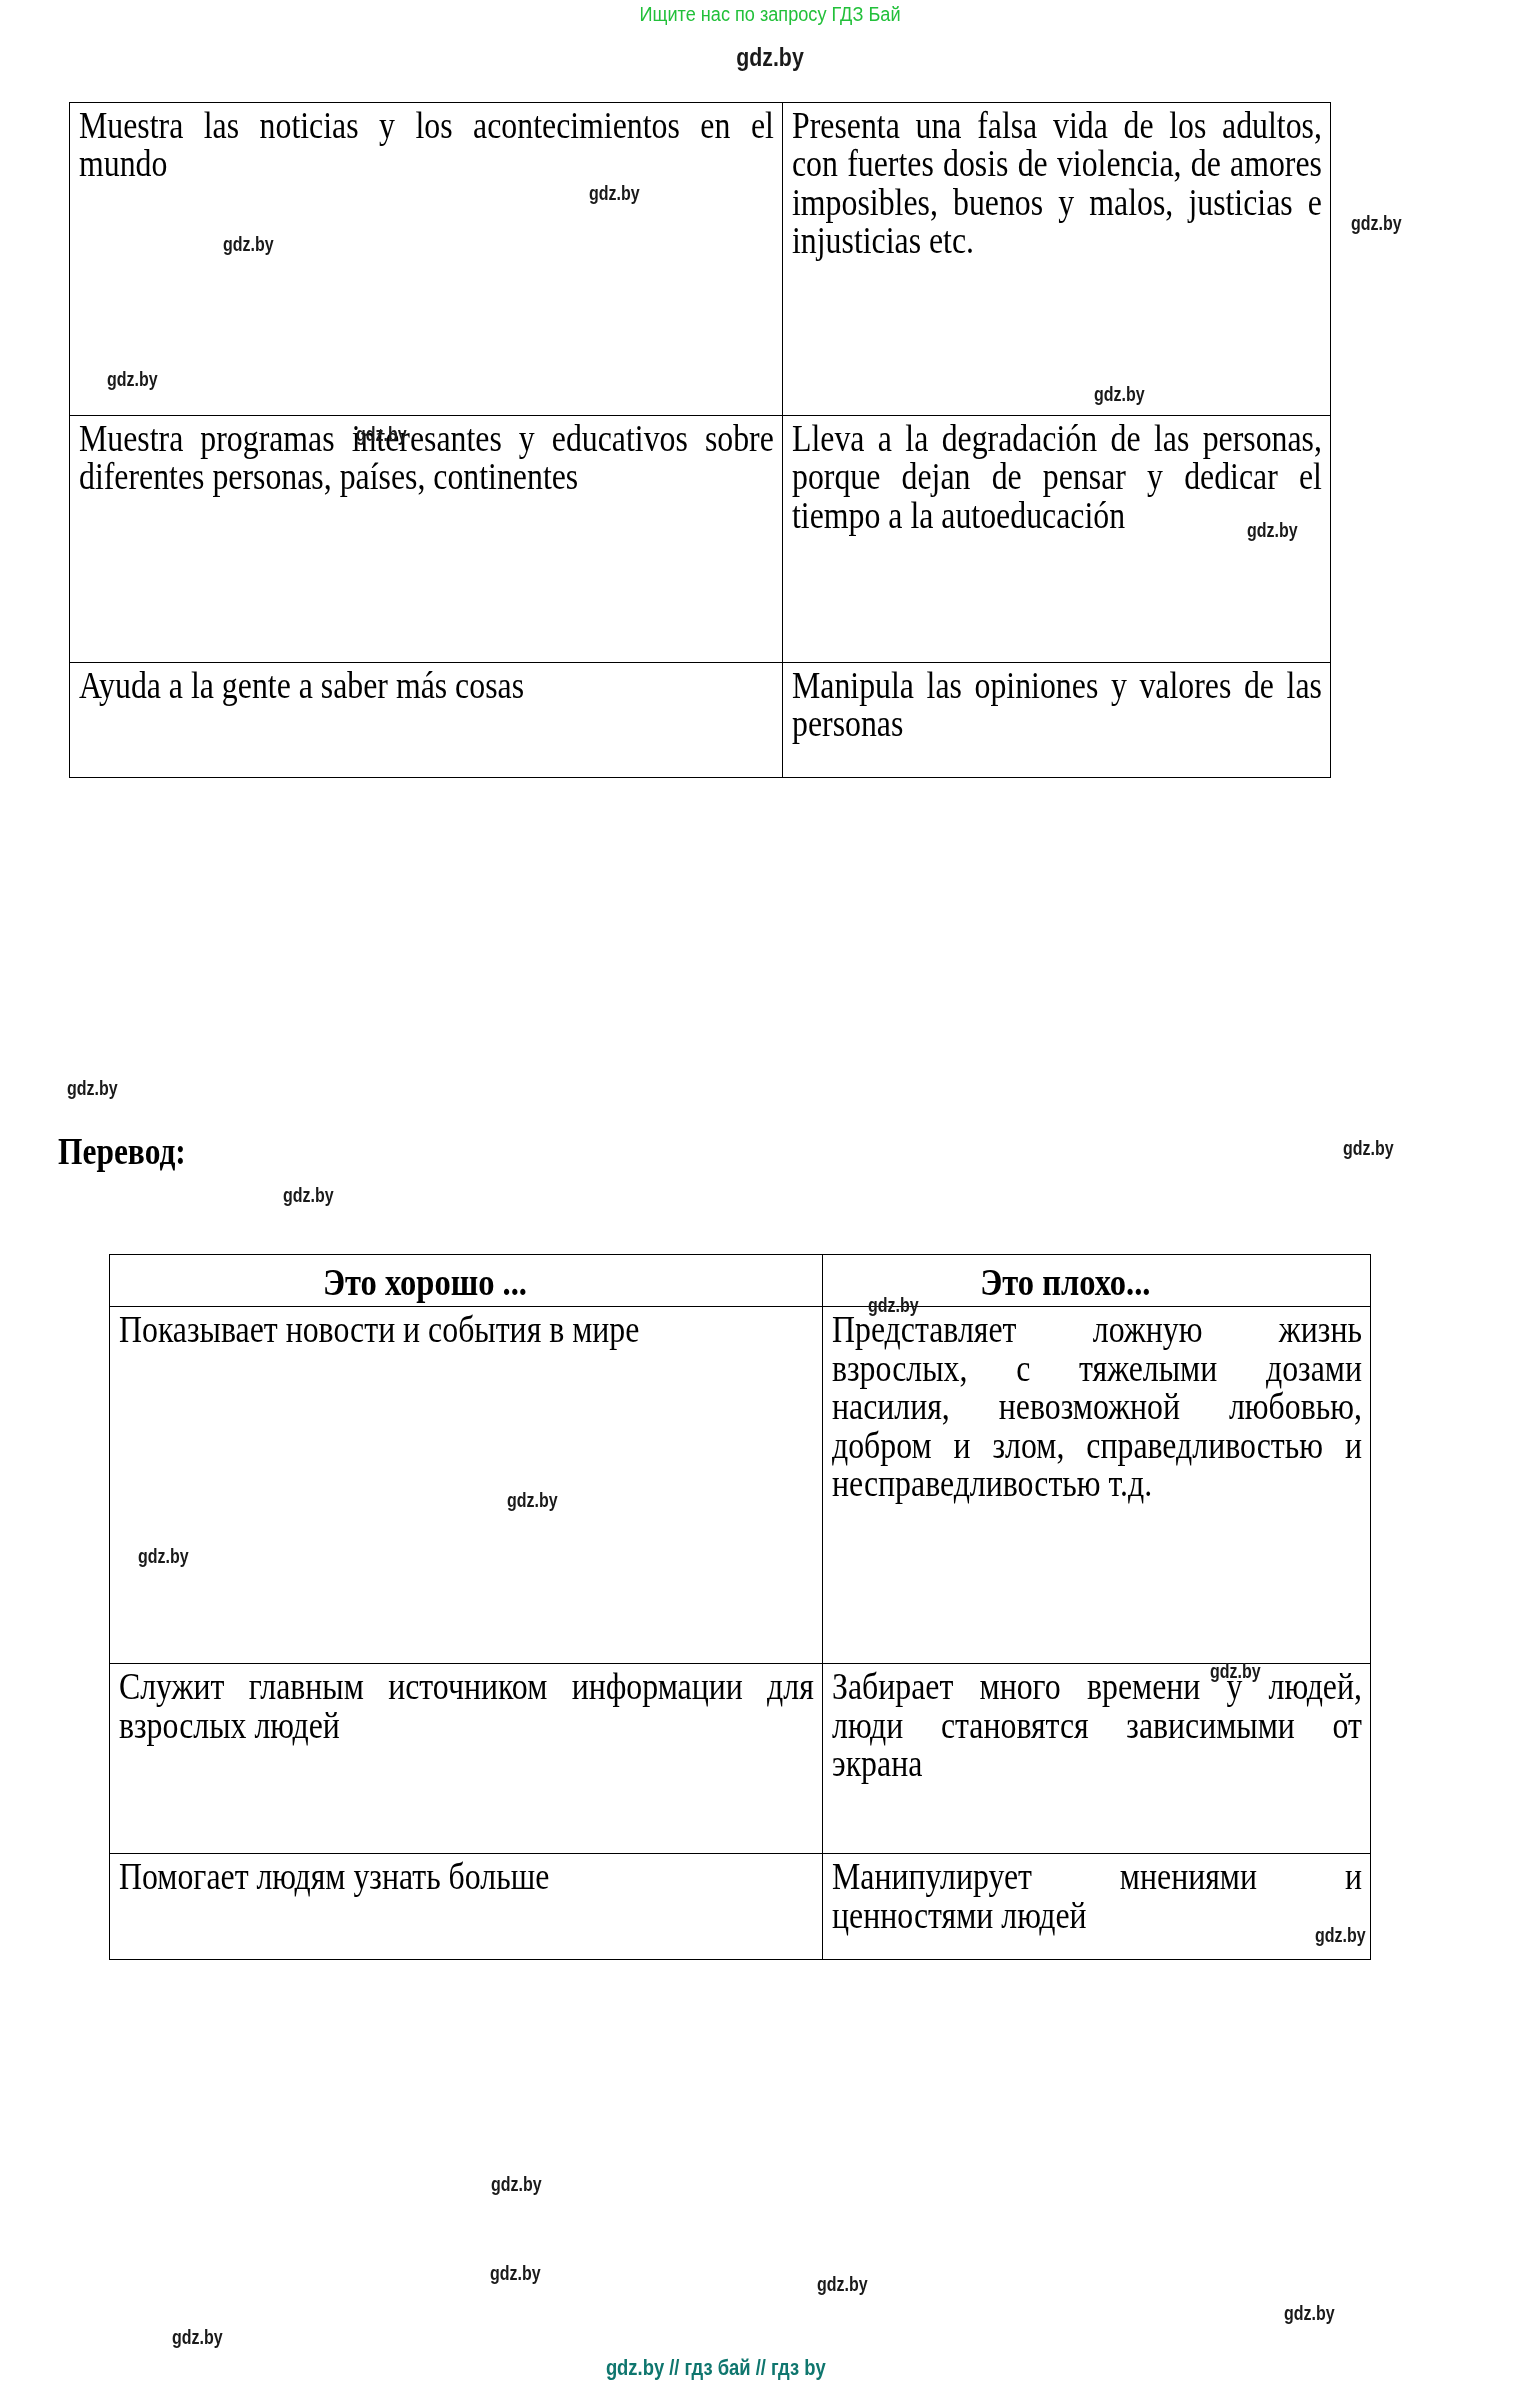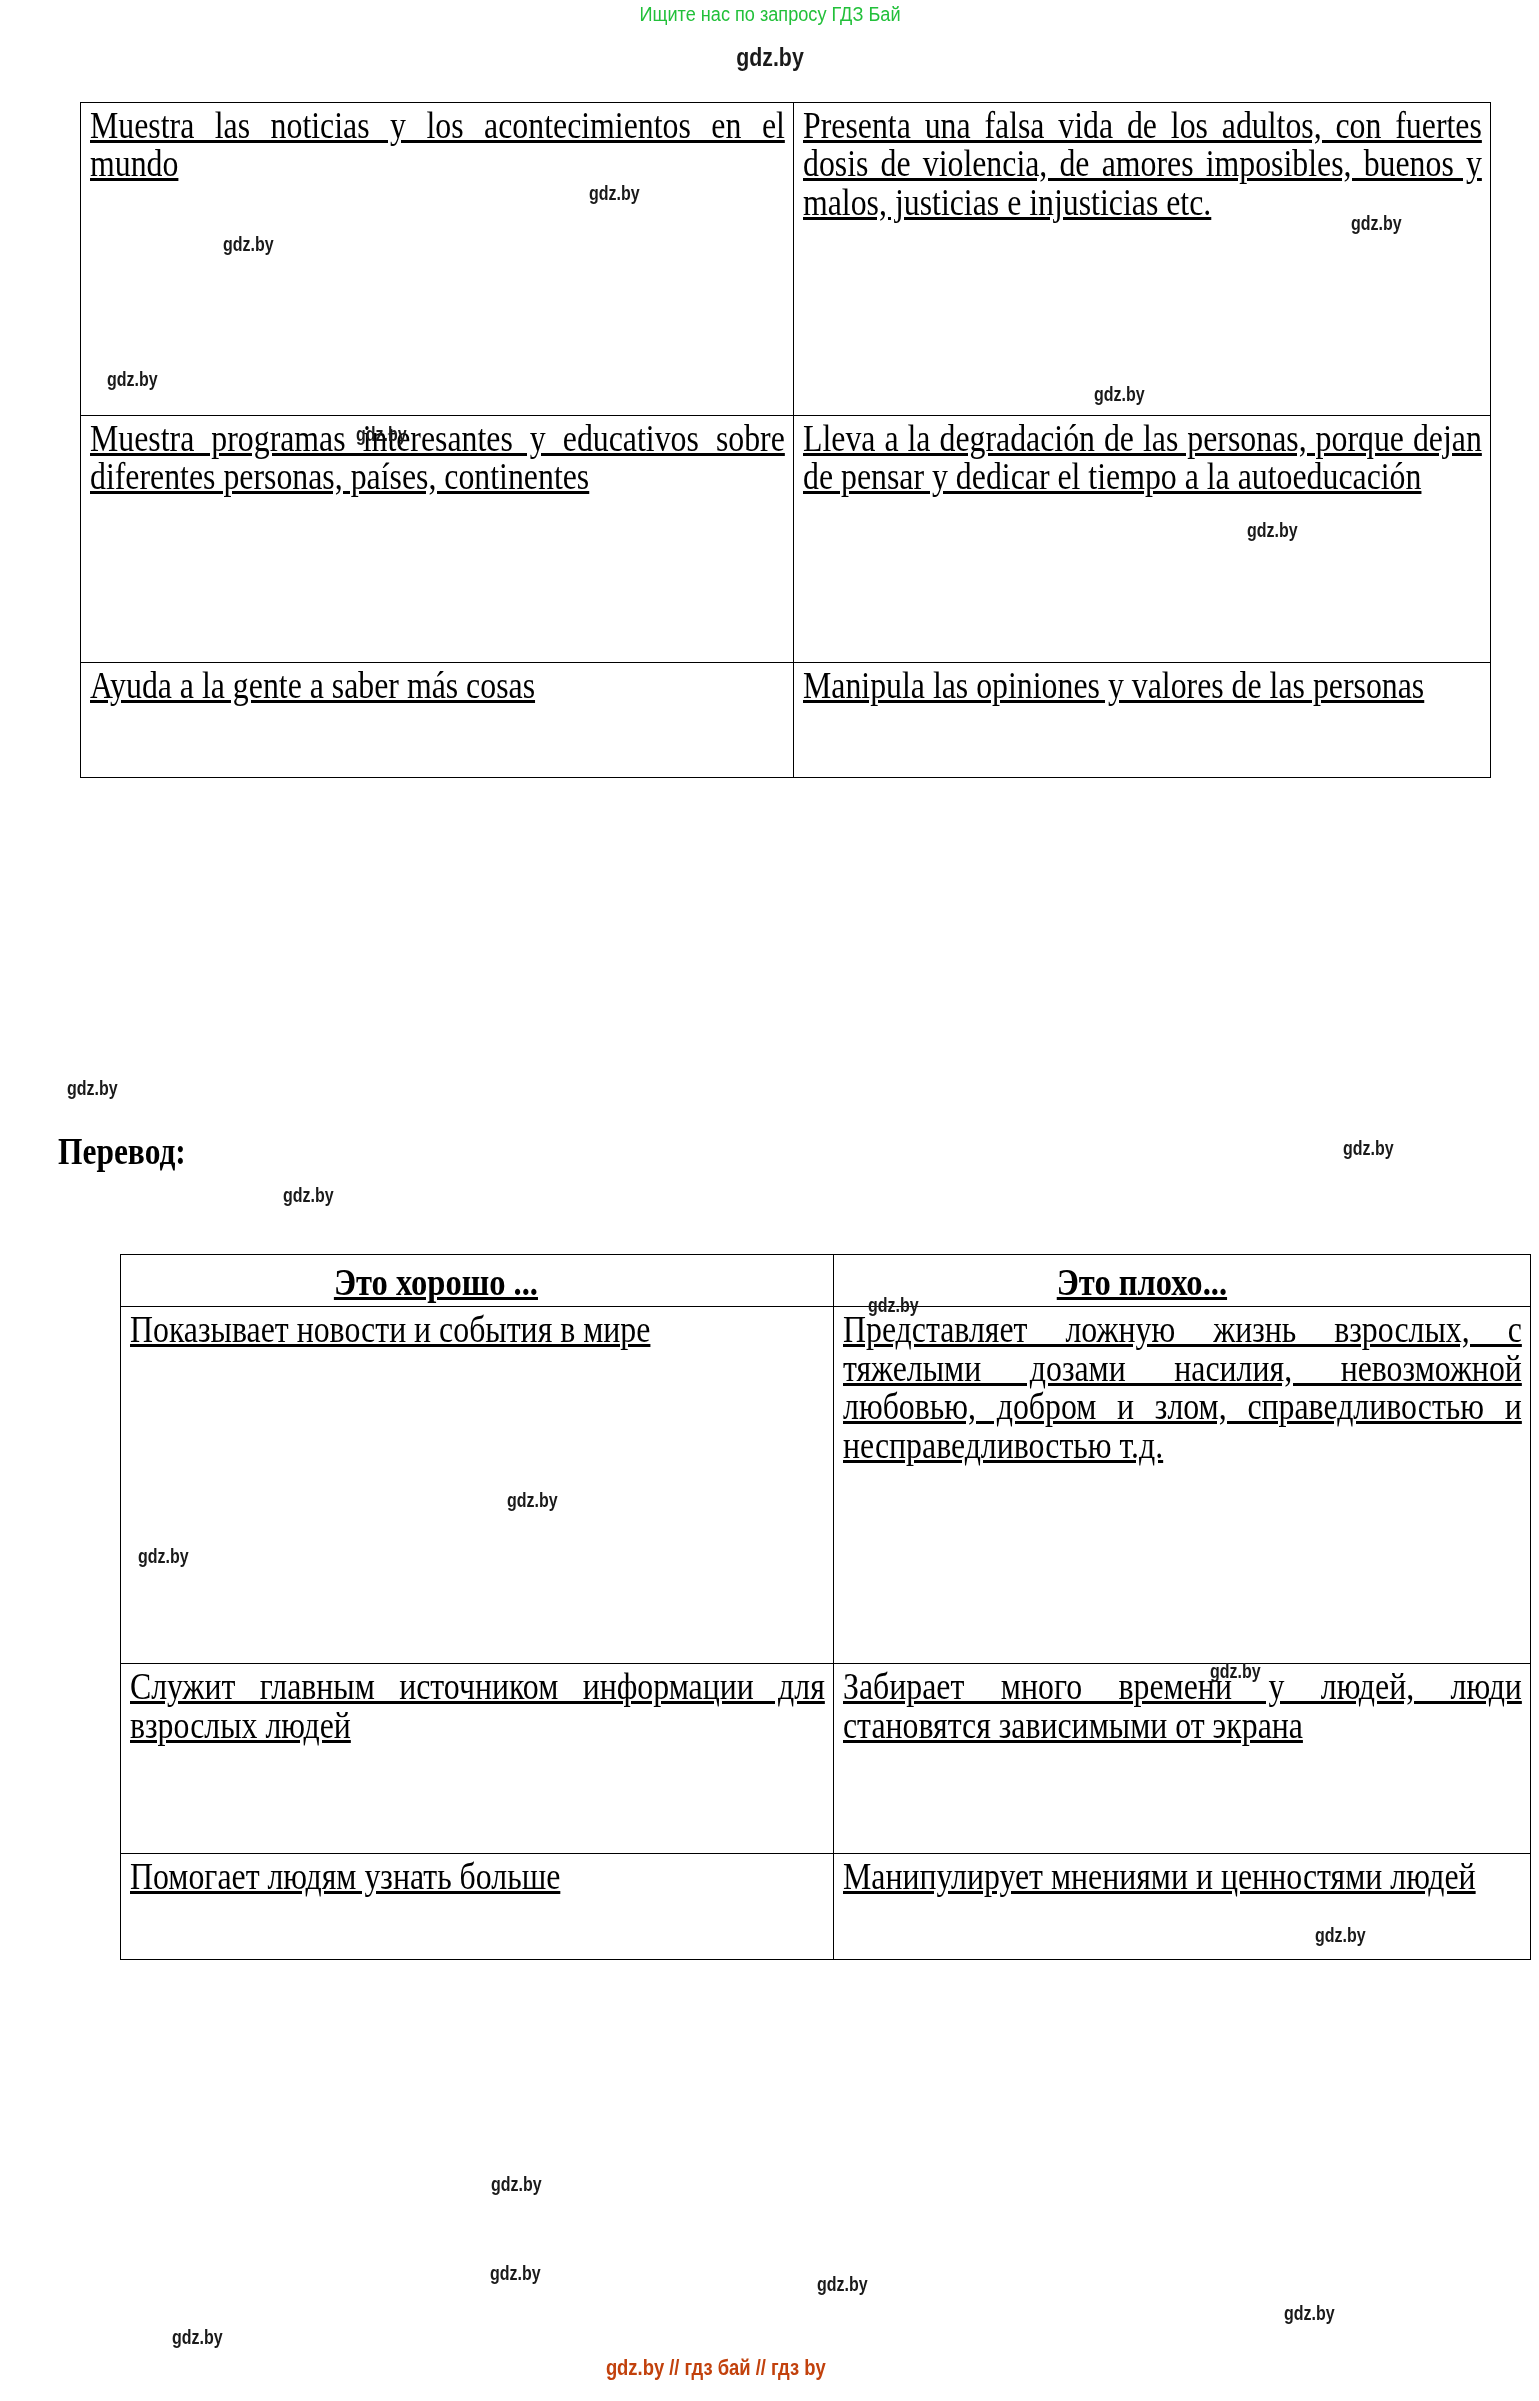--- a/index.html
+++ b/index.html
@@ -31,23 +31,22 @@
     font-size:26px;
     font-weight:700;
     transform:scaleX(0.82);
     transform-origin:center top;
   }
   
   table.grid{
     position:absolute;
     border-collapse:collapse;
     table-layout:fixed;
-    left:80px;
-    width:1411px;
-    text-decoration:underline;
+    left:69px;
+    width:1262px;
   }
   table.grid td{
     border:1.9px solid #000;
     vertical-align:top;
     padding:3.7px 7.4px 3.7px 9.3px;
     font-size:37px;
     line-height:1.04;
     text-align:justify;
     text-align-last:justify;
     font-family:"Liberation Serif", serif;
@@ -112,21 +111,21 @@
     transform:scaleX(0.82);
     transform-origin:left top;
     white-space:nowrap;
     pointer-events:none;
   }
   
   .footer{
     position:absolute;
     left:0;top:2356px;width:1432px;
     text-align:center;
-    color:#c2410c;
+    color:#0f766e;
     font-family:"Liberation Sans", sans-serif;
     font-size:21.4px;
     font-weight:700;
   }
   .footer span{
     display:inline-block;
     transform:scaleX(0.86);
   }
 </style>
 </head>

